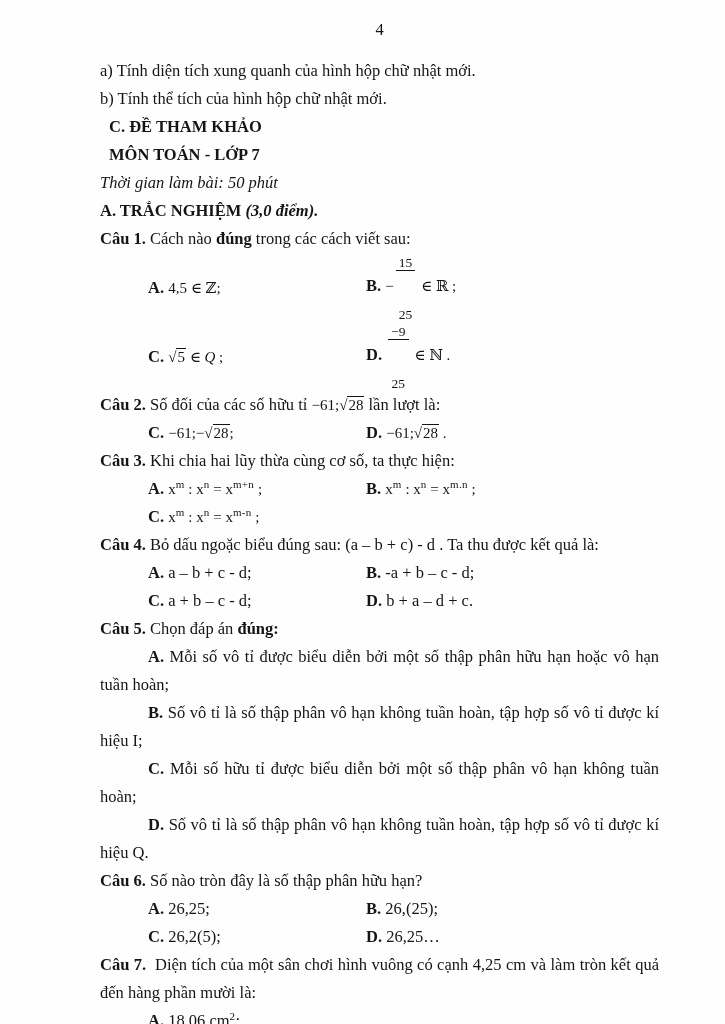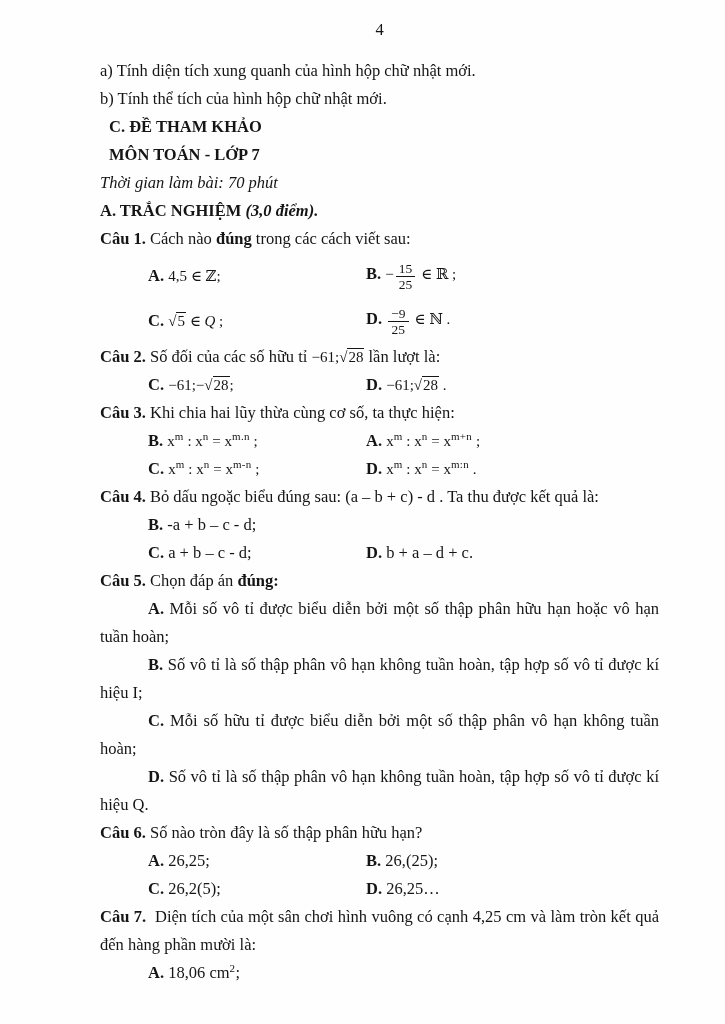--- a/index.html
+++ b/index.html
@@ -27,41 +27,41 @@
     grid-template-columns:218px 1fr;
     padding-left:48px;
     align-items:center;
   }
   .opt { line-height:28px; }
   .opt-row.tall { min-height:45px; }
   .math { font-size:15px; white-space:nowrap; }
   .frac {
     display:inline-flex; flex-direction:column;
     vertical-align:middle; text-align:center;
-    font-size:13.5px; line-height:15px; margin:2px 2px 0 2px;
+    font-size:13.5px; line-height:15px; margin:2px 2px 0 2px;gap:36px;
   }
   .frac .num { border-bottom:1.2px solid #151515; padding:0 3px; }
   .frac .den { padding:0 3px; }
   .sqrt { white-space:nowrap; }
   .sqrt .rad { border-top:1.2px solid #151515; padding:0 1px; }
   sup { font-size:11px; line-height:0; vertical-align:super; letter-spacing:0.3px; }
   .para-opt { text-indent:48px; text-align:justify; }
 </style>
 </head>
 <body>
 
 <div class="page">
 
   <p class="pageno">4</p>
 
   <p>a) Tính diện tích xung quanh của hình hộp chữ nhật mới.</p>
   <p>b) Tính thể tích của hình hộp chữ nhật mới.</p>
   <p class="bold">C. ĐỀ THAM KHẢO</p>
   <p class="center bold">MÔN TOÁN -  LỚP 7</p>
-  <p class="center it">Thời gian làm bài: 70 phút</p>
+  <p class="center it">Thời gian làm bài: 50 phút</p>
   <p><b>A. TRẮC NGHIỆM</b> <b class="it">(3,0 điểm).</b></p>
 
   <p><b class="qlabel">Câu 1.</b> <span>Cách nào </span><b>đúng</b><span> trong các cách viết sau:</span></p>
   <div class="opt-row tall">
     <div class="opt"><b>A.</b> <span class="math">4,5 ∈ ℤ;</span></div>
     <div class="opt"><b>B.</b> <span class="math"><span>−</span><span class="frac">
             <span class="num">15</span>
             <span class="den">25</span>
           </span><span> ∈ ℝ ;</span></span></div>
   </div>
@@ -74,30 +74,30 @@
   </div>
 
   <p><b class="qlabel">Câu 2.</b> <span>Số đối của các số hữu tỉ </span><span class="math"><span>−61;</span><span class="sqrt"><span>√</span><span class="rad">28</span></span></span><span> lần lượt là:</span></p>
   <div class="opt-row">
     <div class="opt"><b>C.</b> <span class="math"><span>−61;−</span><span class="sqrt"><span>√</span><span class="rad">28</span></span><span>;</span></span></div>
     <div class="opt"><b>D.</b> <span class="math"><span>−61;</span><span class="sqrt"><span>√</span><span class="rad">28</span></span><span> .</span></span></div>
   </div>
 
   <p><b class="qlabel">Câu 3.</b> <span>Khi chia hai lũy thừa cùng cơ số, ta thực hiện:</span></p>
   <div class="opt-row">
+    <div class="opt"><b>A.</b> <span class="math"><span>x</span><sup>m</sup><span> : x</span><sup>n</sup><span> = x</span><sup>m+n</sup><span> ;</span></span></div>
     <div class="opt"><b>B.</b> <span class="math"><span>x</span><sup>m</sup><span> : x</span><sup>n</sup><span> = x</span><sup>m.n</sup><span> ;</span></span></div>
-    <div class="opt"><b>A.</b> <span class="math"><span>x</span><sup>m</sup><span> : x</span><sup>n</sup><span> = x</span><sup>m+n</sup><span> ;</span></span></div>
   </div>
   <div class="opt-row">
     <div class="opt"><b>C.</b> <span class="math"><span>x</span><sup>m</sup><span> : x</span><sup>n</sup><span> = x</span><sup>m-n</sup><span> ;</span></span></div>
-    <div class="opt"><b>D.</b> <span class="math"><span>x</span><sup>m</sup><span> : x</span><sup>n</sup><span> = x</span><sup>m:n</sup><span> .</span></span></div>
   </div>
 
   <p><b class="qlabel">Câu 4.</b> <span>Bỏ dấu ngoặc biểu đúng sau: (a – b + c) - d . Ta thu được kết quả là:</span></p>
   <div class="opt-row">
+    <div class="opt"><b>A.</b> <span>a – b + c - d;</span></div>
     <div class="opt"><b>B.</b> <span>-a + b – c - d;</span></div>
   </div>
   <div class="opt-row">
     <div class="opt"><b>C.</b> <span>a + b – c - d;</span></div>
     <div class="opt"><b>D.</b> <span>b + a – d + c.</span></div>
   </div>
 
   <p><b class="qlabel">Câu 5.</b> <span>Chọn đáp án </span><b>đúng:</b></p>
   <p class="para-opt"><b>A.</b> <span>Mỗi số vô tỉ được biểu diễn bởi một số thập phân hữu hạn hoặc vô hạn tuần hoàn;</span></p>
   <p class="para-opt"><b>B.</b> <span>Số vô tỉ là số thập phân vô hạn không tuần hoàn, tập hợp số vô tỉ được kí hiệu I;</span></p>

